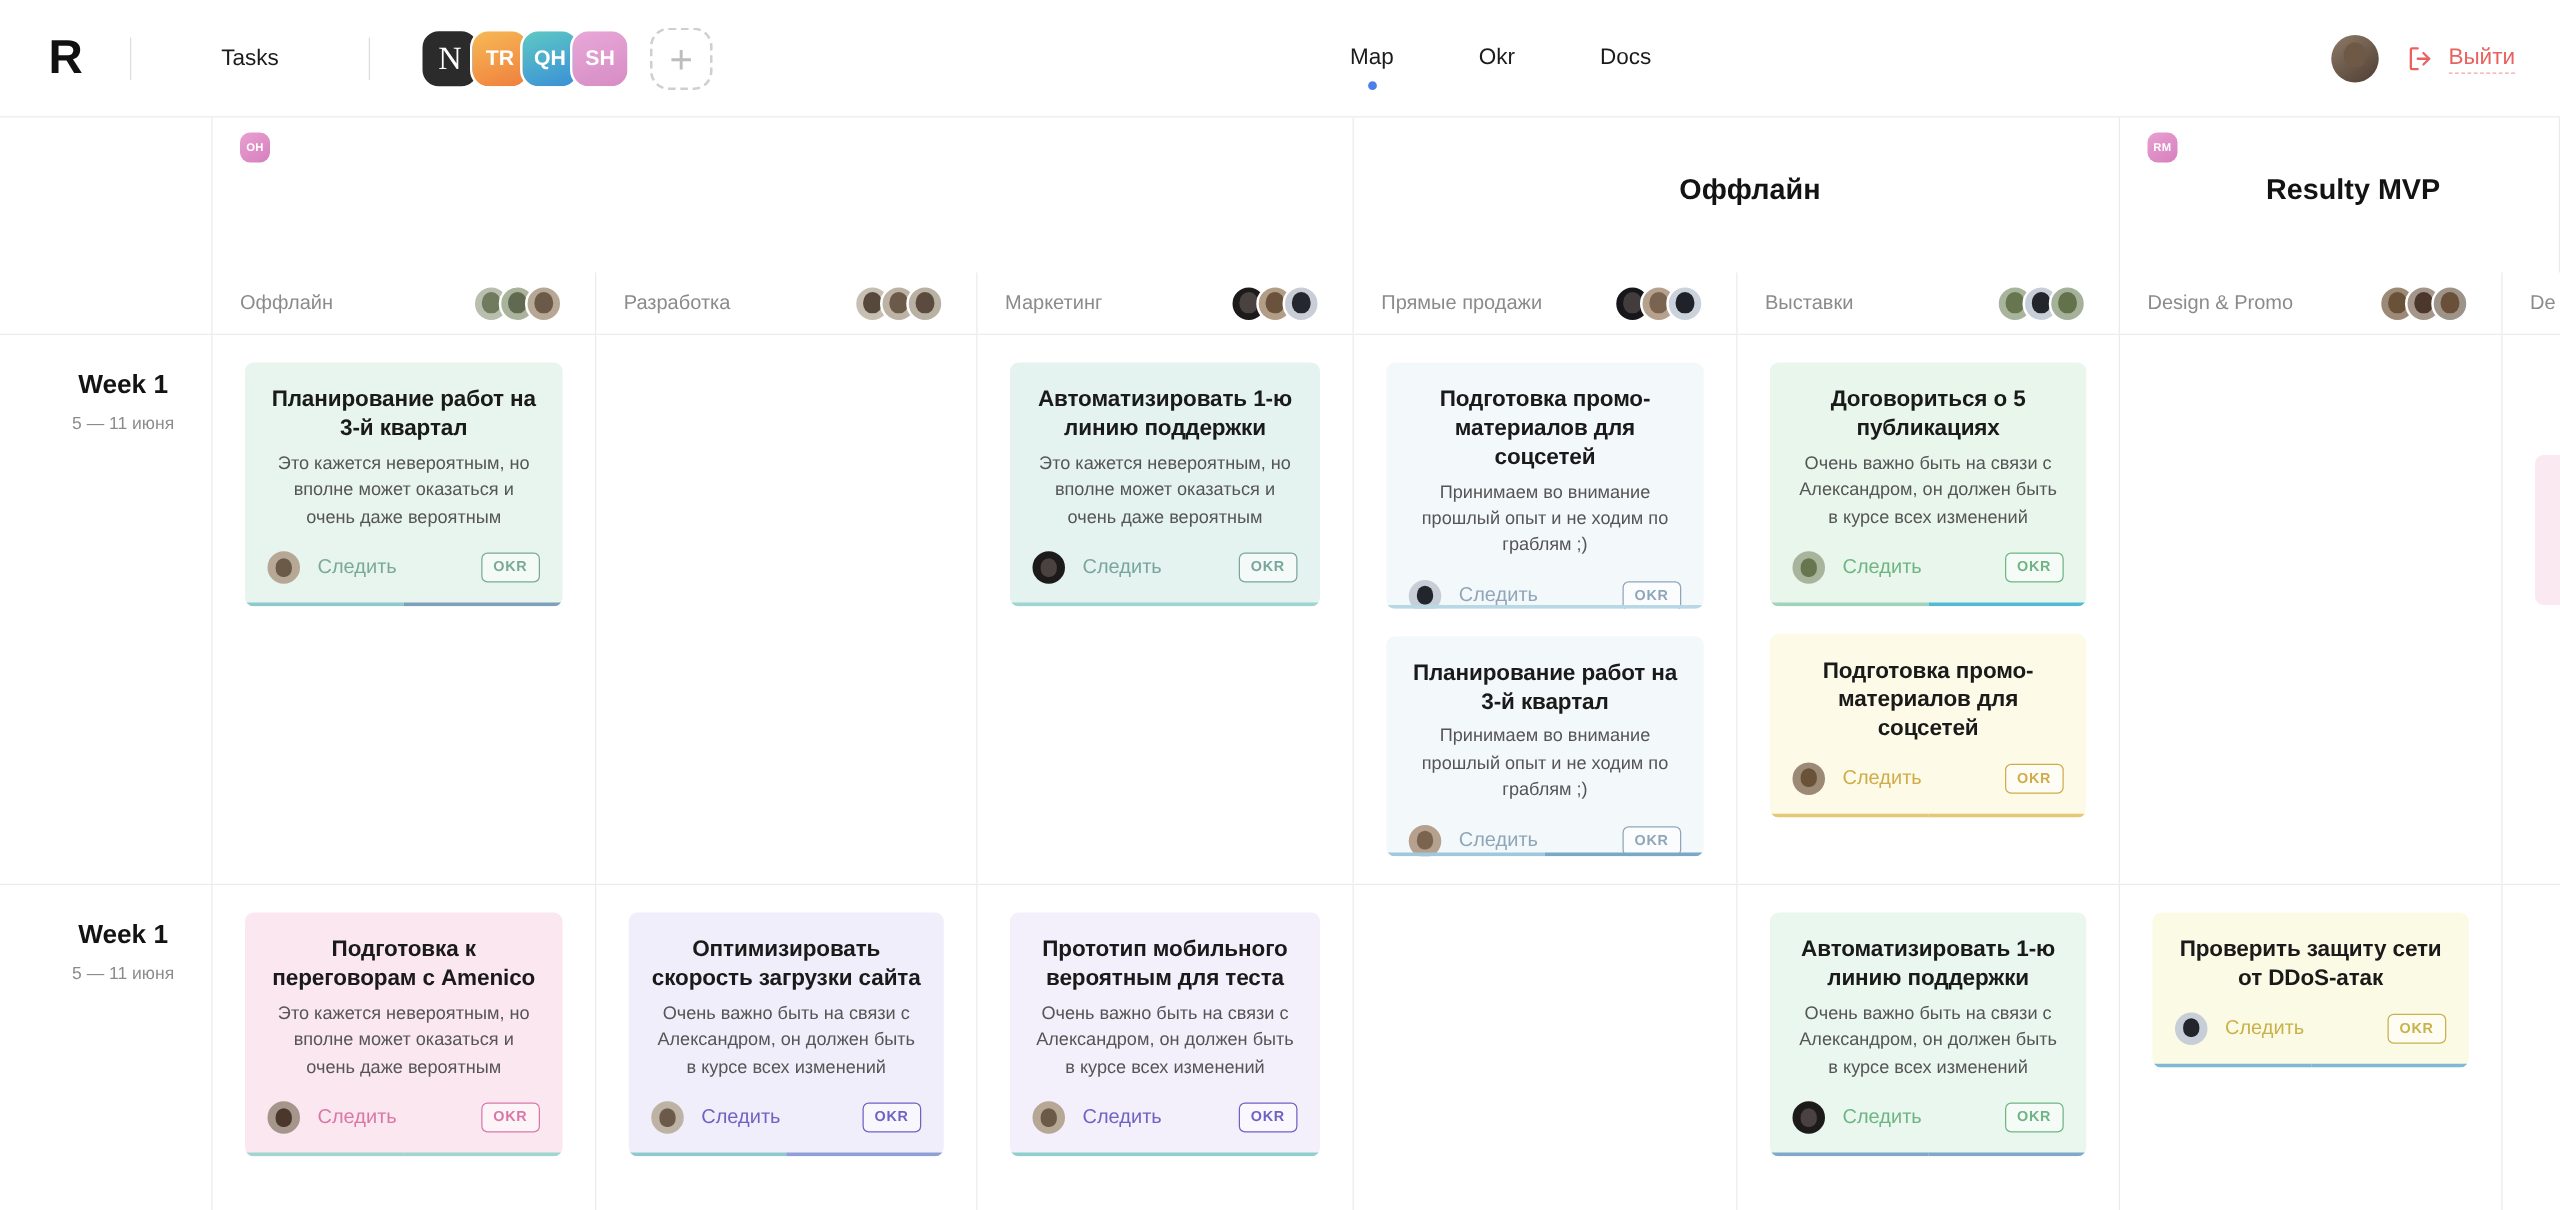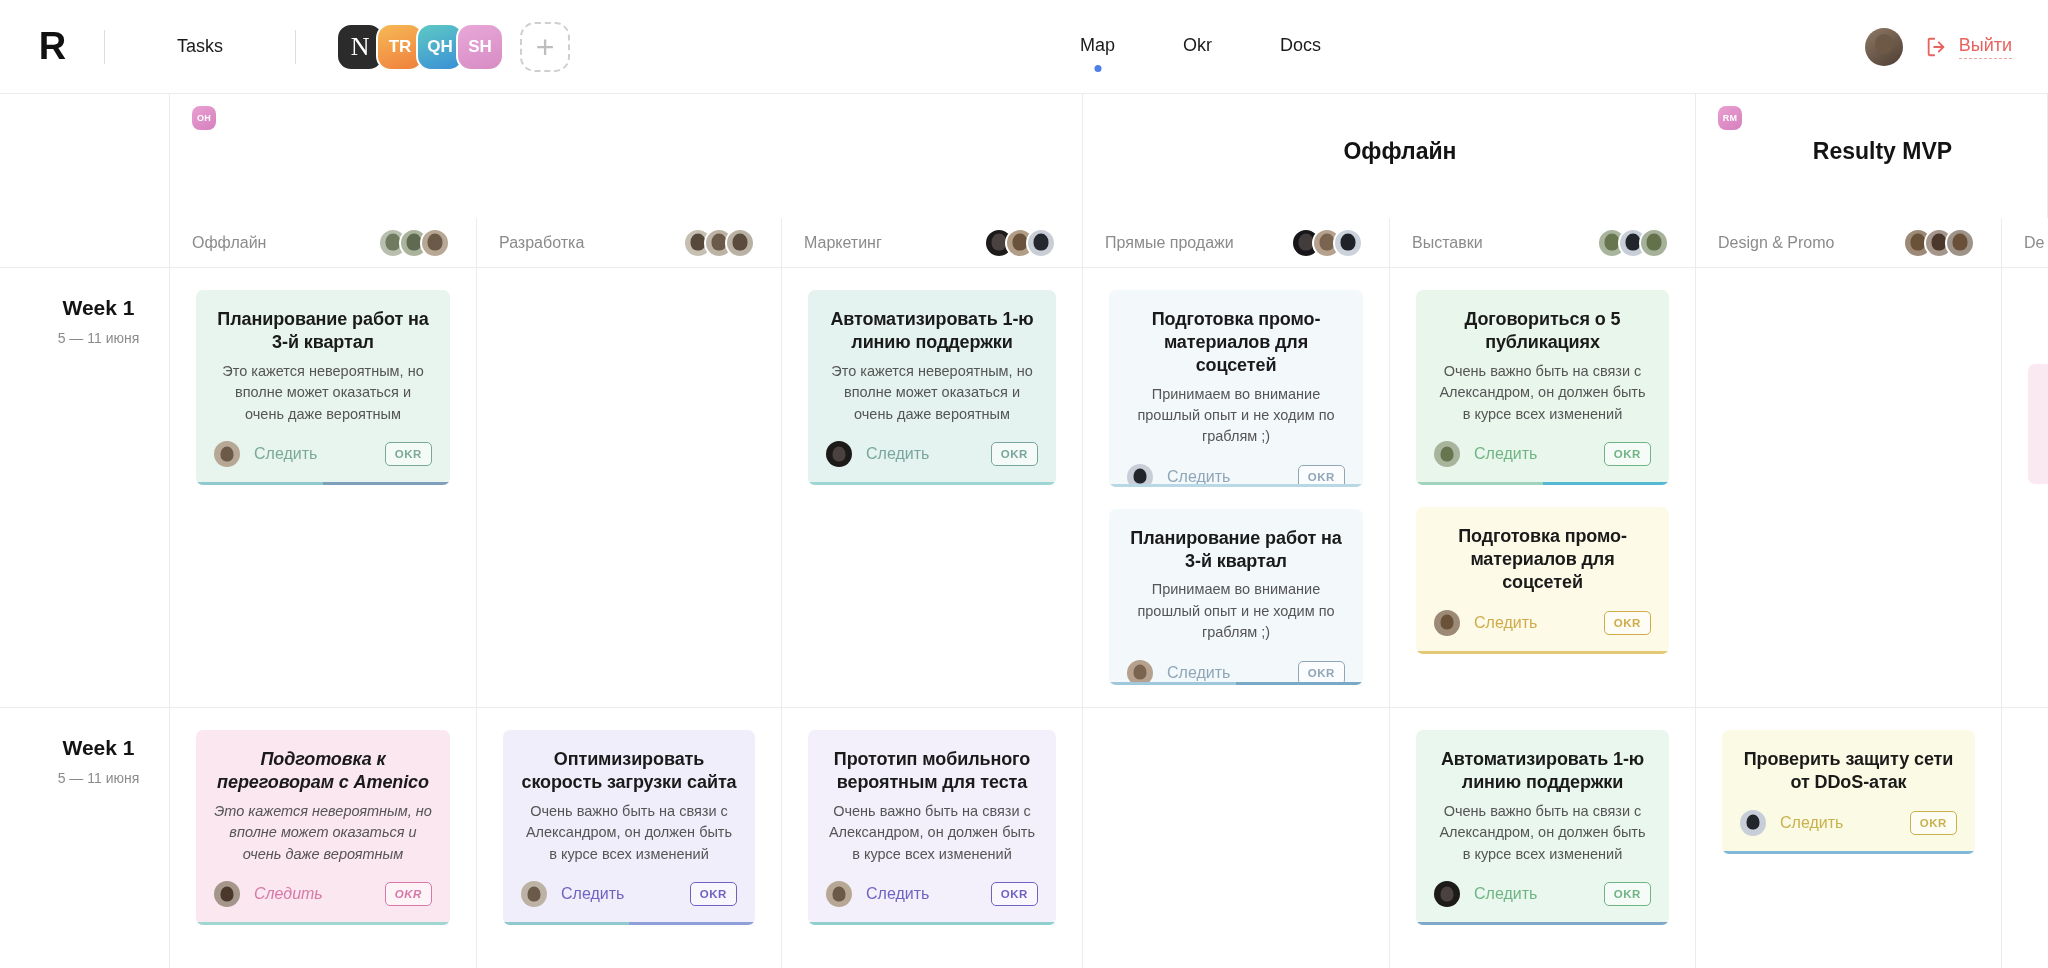--- a/index.html
+++ b/index.html
@@ -442,21 +442,21 @@
       <div class="edge-card" style="left:26px;top:96px;width:120px;height:120px;background:#fbe9f1"></div>
     </div>
   </div>
 
   <div class="week-row" style="height:310px">
     <div class="week-label-cell">
       <div class="wk-title">Week 1</div>
       <div class="wk-sub">5 — 11 июня</div>
     </div>
     <div class="lane" style="flex:0 0 307px">
-        <div class="card" style="background: rgb(251, 231, 240); font-style: italic;">
+        <div class="card" style="background: rgb(251, 231, 240);">
           <div class="c-title">Подготовка к переговорам с Amenico</div>
           <div class="c-desc">Это кажется невероятным, но вполне может оказаться и очень даже вероятным</div>
           <div class="c-foot">
             <div class="c-av" style="background: rgb(164, 150, 139);">
               <i style="background: rgb(75, 55, 43);"></i>
             </div>
             <div class="c-follow" style="color: rgb(216, 120, 168);">Следить</div>
             <div class="c-okr" style="color: rgb(216, 120, 168);">OKR</div>
           </div>
           <div class="c-progress">

